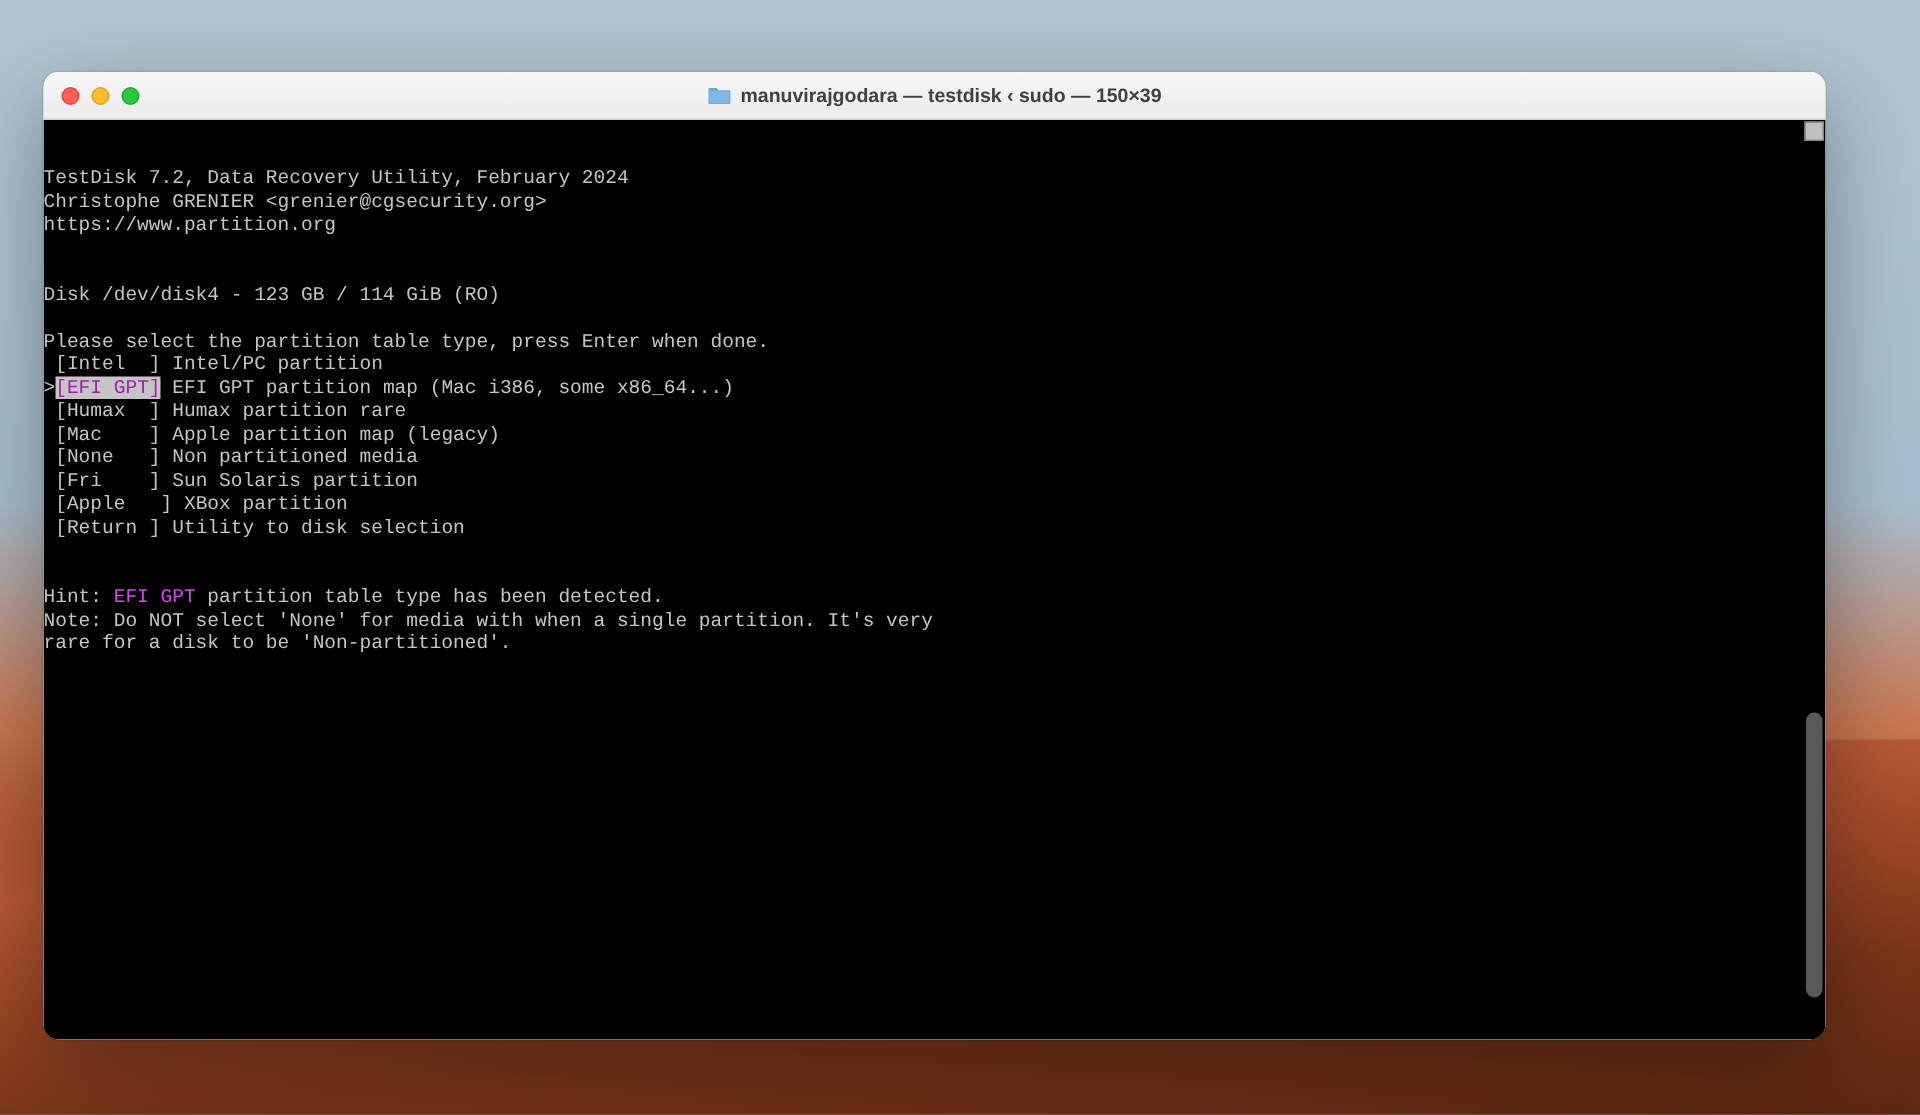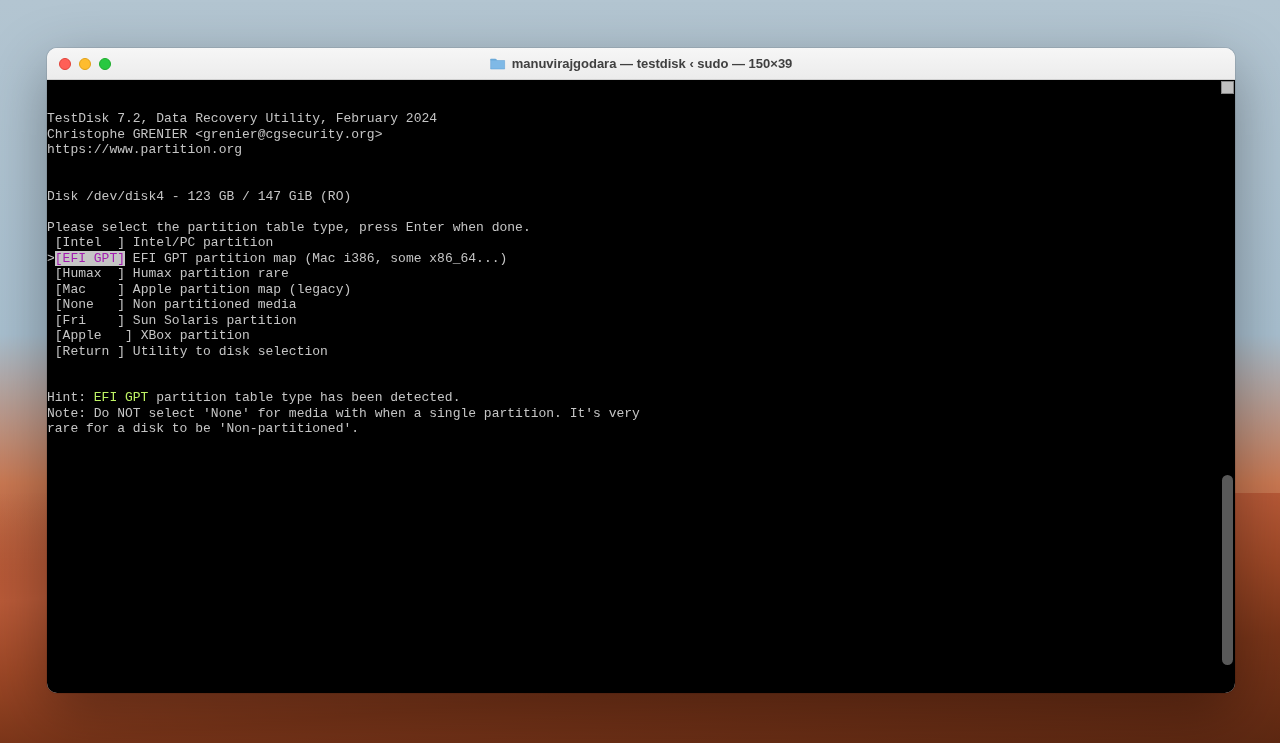--- a/index.html
+++ b/index.html
@@ -15,21 +15,21 @@
       position: absolute;
       bottom: 0;
       left: 0;
       right: 0;
       height: 250px;
       background: linear-gradient(175deg, transparent 0%, #b85a38 30%, #9c4726 50%, #7a3519 70%, #5d2812 100%);
     }
     .terminal-window {
       position: absolute;
       top: 48px;
-      left: 47px;
+      left: 29px;
       width: 1188px;
       height: 645px;
       background: #fff;
       border-radius: 10px;
       box-shadow: 0 20px 60px rgba(0,0,0,0.35), 0 0 0 1px rgba(0,0,0,0.08);
       display: flex;
       flex-direction: column;
       overflow: hidden;
     }
     .titlebar {
@@ -105,21 +105,21 @@
       width: 13px;
       height: 13px;
       background: #c0c0c0;
       border: 1px solid #888;
     }
     .line { padding-left: 0; text-align: right; }
     .selected-inv {
       background: #c5c5c5;
       color: #a21caf;
     }
-    .green-text { color: #bef264; }
+    .green-text { color: #d946ef; }
     .menu-item { display: inline; }
     .menu-row { cursor: default; }
   </style>
 </head>
 <body>
 
 <div class="wallpaper-rocks"></div>
 
 <div class="terminal-window">
   <div class="titlebar">
@@ -139,21 +139,21 @@
     </div>
   </div>
 
   <div class="terminal-content">
     <div class="scroll-corner"></div>
 <span class="line">TestDisk 7.2, Data Recovery Utility, February 2024</span>
 <span class="line">Christophe GRENIER &lt;grenier@cgsecurity.org&gt;</span>
 <span class="line">https://www.partition.org</span>
 
 
-<span class="line">Disk /dev/disk4 - 123 GB / 147 GiB (RO)</span>
+<span class="line">Disk /dev/disk4 - 123 GB / 114 GiB (RO)</span>
 
 <span class="line">Please select the partition table type, press Enter when done.</span>
 <span class="menu-row"><span> </span><span class="menu-item">[Intel  ]</span><span> Intel/PC partition</span></span>
 <span class="menu-row"><span>&gt;</span><span class="menu-item selected-inv">[EFI GPT]</span><span> EFI GPT partition map (Mac i386, some x86_64...)</span></span>
 <span class="menu-row"><span> </span><span class="menu-item">[Humax  ]</span><span> Humax partition rare</span></span>
 <span class="menu-row"><span> </span><span class="menu-item">[Mac    ]</span><span> Apple partition map (legacy)</span></span>
 <span class="menu-row"><span> </span><span class="menu-item">[None   ]</span><span> Non partitioned media</span></span>
 <span class="menu-row"><span> </span><span class="menu-item">[Fri    ]</span><span> Sun Solaris partition</span></span>
 <span class="menu-row"><span> </span><span class="menu-item">[Apple   ]</span><span> XBox partition</span></span>
 <span class="menu-row"><span> </span><span class="menu-item">[Return ]</span><span> Utility to disk selection</span></span>

